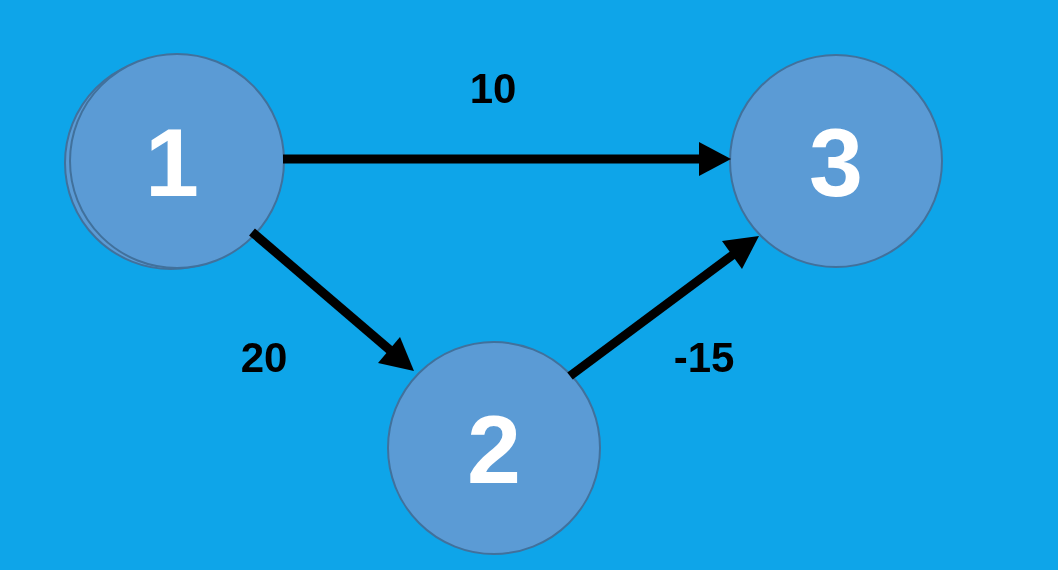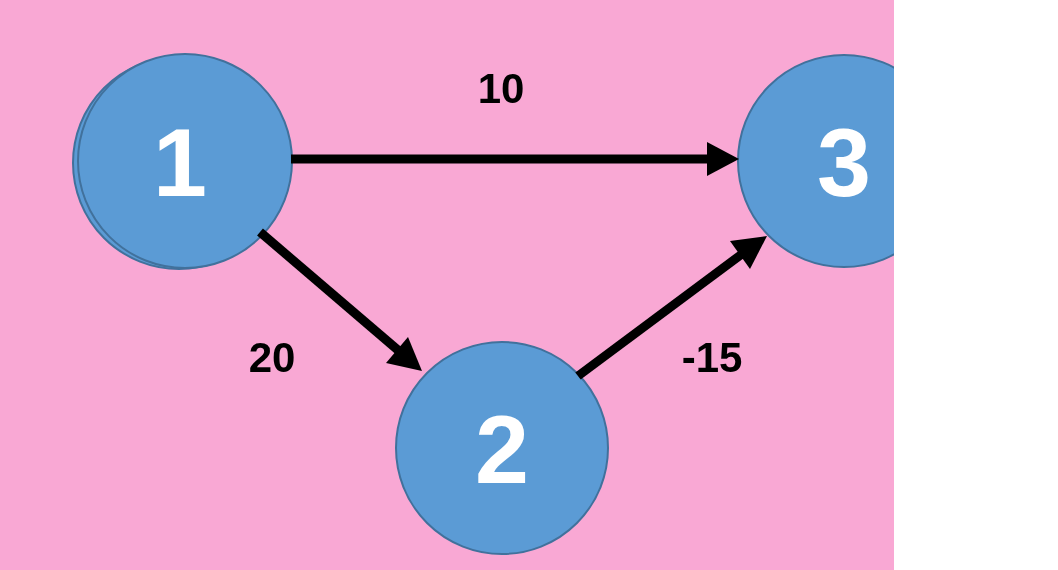--- a/index.html
+++ b/index.html
@@ -3,25 +3,24 @@
 <meta charset="utf-8">
 <style>
   html, body {
     margin: 0;
     padding: 0;
     background: #ffffff;
     font-family: "Liberation Sans", sans-serif;
   }
   .canvas-wrap {
     position: relative;
-    width: 886px;
+    width: 1058px;
     height: 570px;
-    background: #f9a8d4;
+    background: #0ea5e9;
     overflow: hidden;
-    padding-left: 8px;
   }
   svg { display: block; }
   .node-label {
     font-family: "Liberation Sans", sans-serif;
     font-size: 97px;
     font-weight: bold;
     text-anchor: middle;
   }
   .edge-weight {
     font-family: "Liberation Sans", sans-serif;

